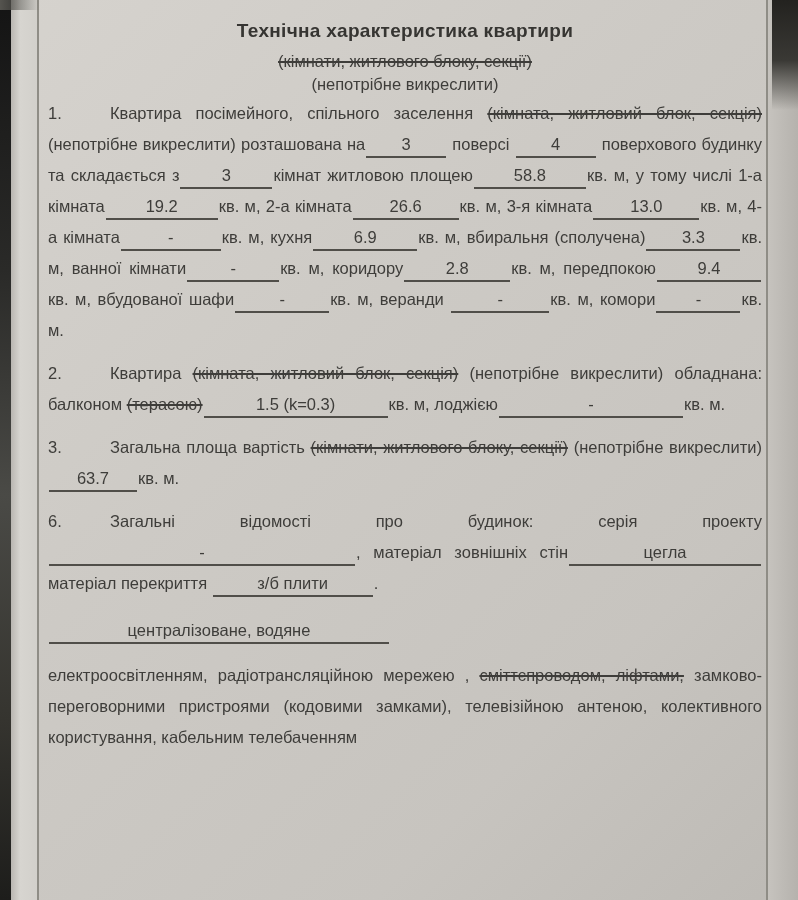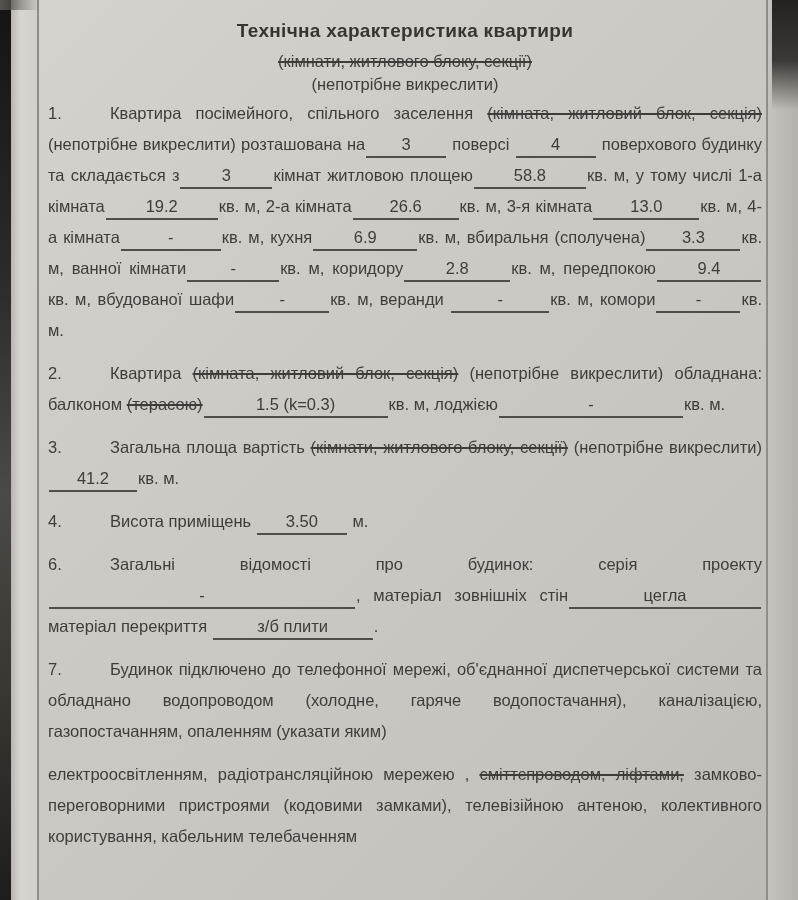--- a/index.html
+++ b/index.html
@@ -100,19 +100,18 @@
   <div class="corner-top-right"></div>
   <div class="corner-top-left"></div>
 
   <div class="content">
     <div class="title">Технічна характеристика квартири</div>
     <div class="sub strike">(кімнати, житлового блоку, секції)</div>
     <div class="sub">(непотрібне викреслити)</div>
 
     <div class="para first"><span class="pnum">1.</span><span>Квартира посімейного, спільного заселення </span><span class="strike">(кімната, житловий блок, секція)</span><span> (непотрібне викреслити) розташована на</span><span class="blank" style="min-width: 80px;"><span>3</span></span><span> поверсі </span><span class="blank" style="min-width: 80px;"><span>4</span></span><span> поверхового будинку та складається з</span><span class="blank" style="min-width: 92px;"><span>3</span></span><span>кімнат житловою площею</span><span class="blank" style="min-width: 112px;"><span>58.8</span></span><span>кв. м, у тому числі 1-а кімната</span><span class="blank" style="min-width: 112px;"><span>19.2</span></span><span>кв. м, 2-а кімната</span><span class="blank" style="min-width: 106px;"><span>26.6</span></span><span>кв. м, 3-я кімната</span><span class="blank" style="min-width: 106px;"><span>13.0</span></span><span>кв. м, 4-а кімната</span><span class="blank" style="min-width: 100px;"><span>-</span></span><span>кв. м, кухня</span><span class="blank" style="min-width: 104px;"><span>6.9</span></span><span>кв. м, вбиральня (сполучена)</span><span class="blank" style="min-width: 94px;"><span>3.3</span></span><span>кв. м, ванної кімнати</span><span class="blank" style="min-width: 92px;"><span>-</span></span><span>кв. м, коридору</span><span class="blank" style="min-width: 106px;"><span>2.8</span></span><span>кв. м, передпокою</span><span class="blank" style="min-width: 104px;"><span>9.4</span></span><span>кв. м, вбудованої шафи</span><span class="blank" style="min-width: 94px;"><span>-</span></span><span>кв. м, веранди </span><span class="blank" style="min-width: 98px;"><span>-</span></span><span>кв. м, комори</span><span class="blank" style="min-width: 84px;"><span>-</span></span><span>кв. м.</span></div>
     <div class="para"><span class="pnum">2.</span><span>Квартира </span><span class="strike">(кімната, житловий блок, секція)</span><span> (непотрібне викреслити) обладнана: балконом </span><span class="strike">(терасою)</span><span class="blank" style="min-width: 184px;"><span>1.5 (k=0.3)</span></span><span>кв. м, лоджією</span><span class="blank" style="min-width: 184px;"><span>-</span></span><span>кв. м.</span></div>
-    <div class="para"><span class="pnum">3.</span><span>Загальна площа вартість </span><span class="strike">(кімнати, житлового блоку, секції)</span><span> (непотрібне викреслити)</span><span class="blank" style="min-width: 88px;"><span>41.2</span></span><span>кв. м.</span></div>
-    <div class="para"><span class="pnum">4.</span><span>Висота приміщень </span><span class="blank" style="min-width: 90px;"><span>3.50</span></span><span> м.</span></div>
+    <div class="para"><span class="pnum">3.</span><span>Загальна площа вартість </span><span class="strike">(кімнати, житлового блоку, секції)</span><span> (непотрібне викреслити)</span><span class="blank" style="min-width: 88px;"><span>63.7</span></span><span>кв. м.</span></div>
     <div class="para"><span class="pnum">6.</span><span>Загальні відомості про будинок: серія проекту</span><span class="blank" style="min-width: 306px;"><span>-</span></span><span>, матеріал зовнішніх стін</span><span class="blank" style="min-width: 192px;"><span>цегла</span></span><span>матеріал перекриття </span><span class="blank" style="min-width: 160px;"><span>з/б плити</span></span><span>.</span></div>
-    <div class="para"><span class="pnum">7.</span><span>Будинок підключено до телефонної мережі, об'єднанної диспетчерської системи та обладнано водопроводом (холодне, гаряче водопостачання), каналізацією, газопостачанням, опаленням (указати яким)</span></div>
+    <div class="para fill-line"><span class="blank" style="min-width: 340px;"><span>централізоване, водяне</span></span></div>
     <div class="para last-block"><span>електроосвітленням, радіотрансляційною мережею , </span><span class="strike">сміттєпроводом, ліфтами,</span><span> замково-переговорними пристроями (кодовими замками), телевізійною антеною, колективного користування, кабельним телебаченням</span></div>
   </div>
 </div>
 
 </body></html>

